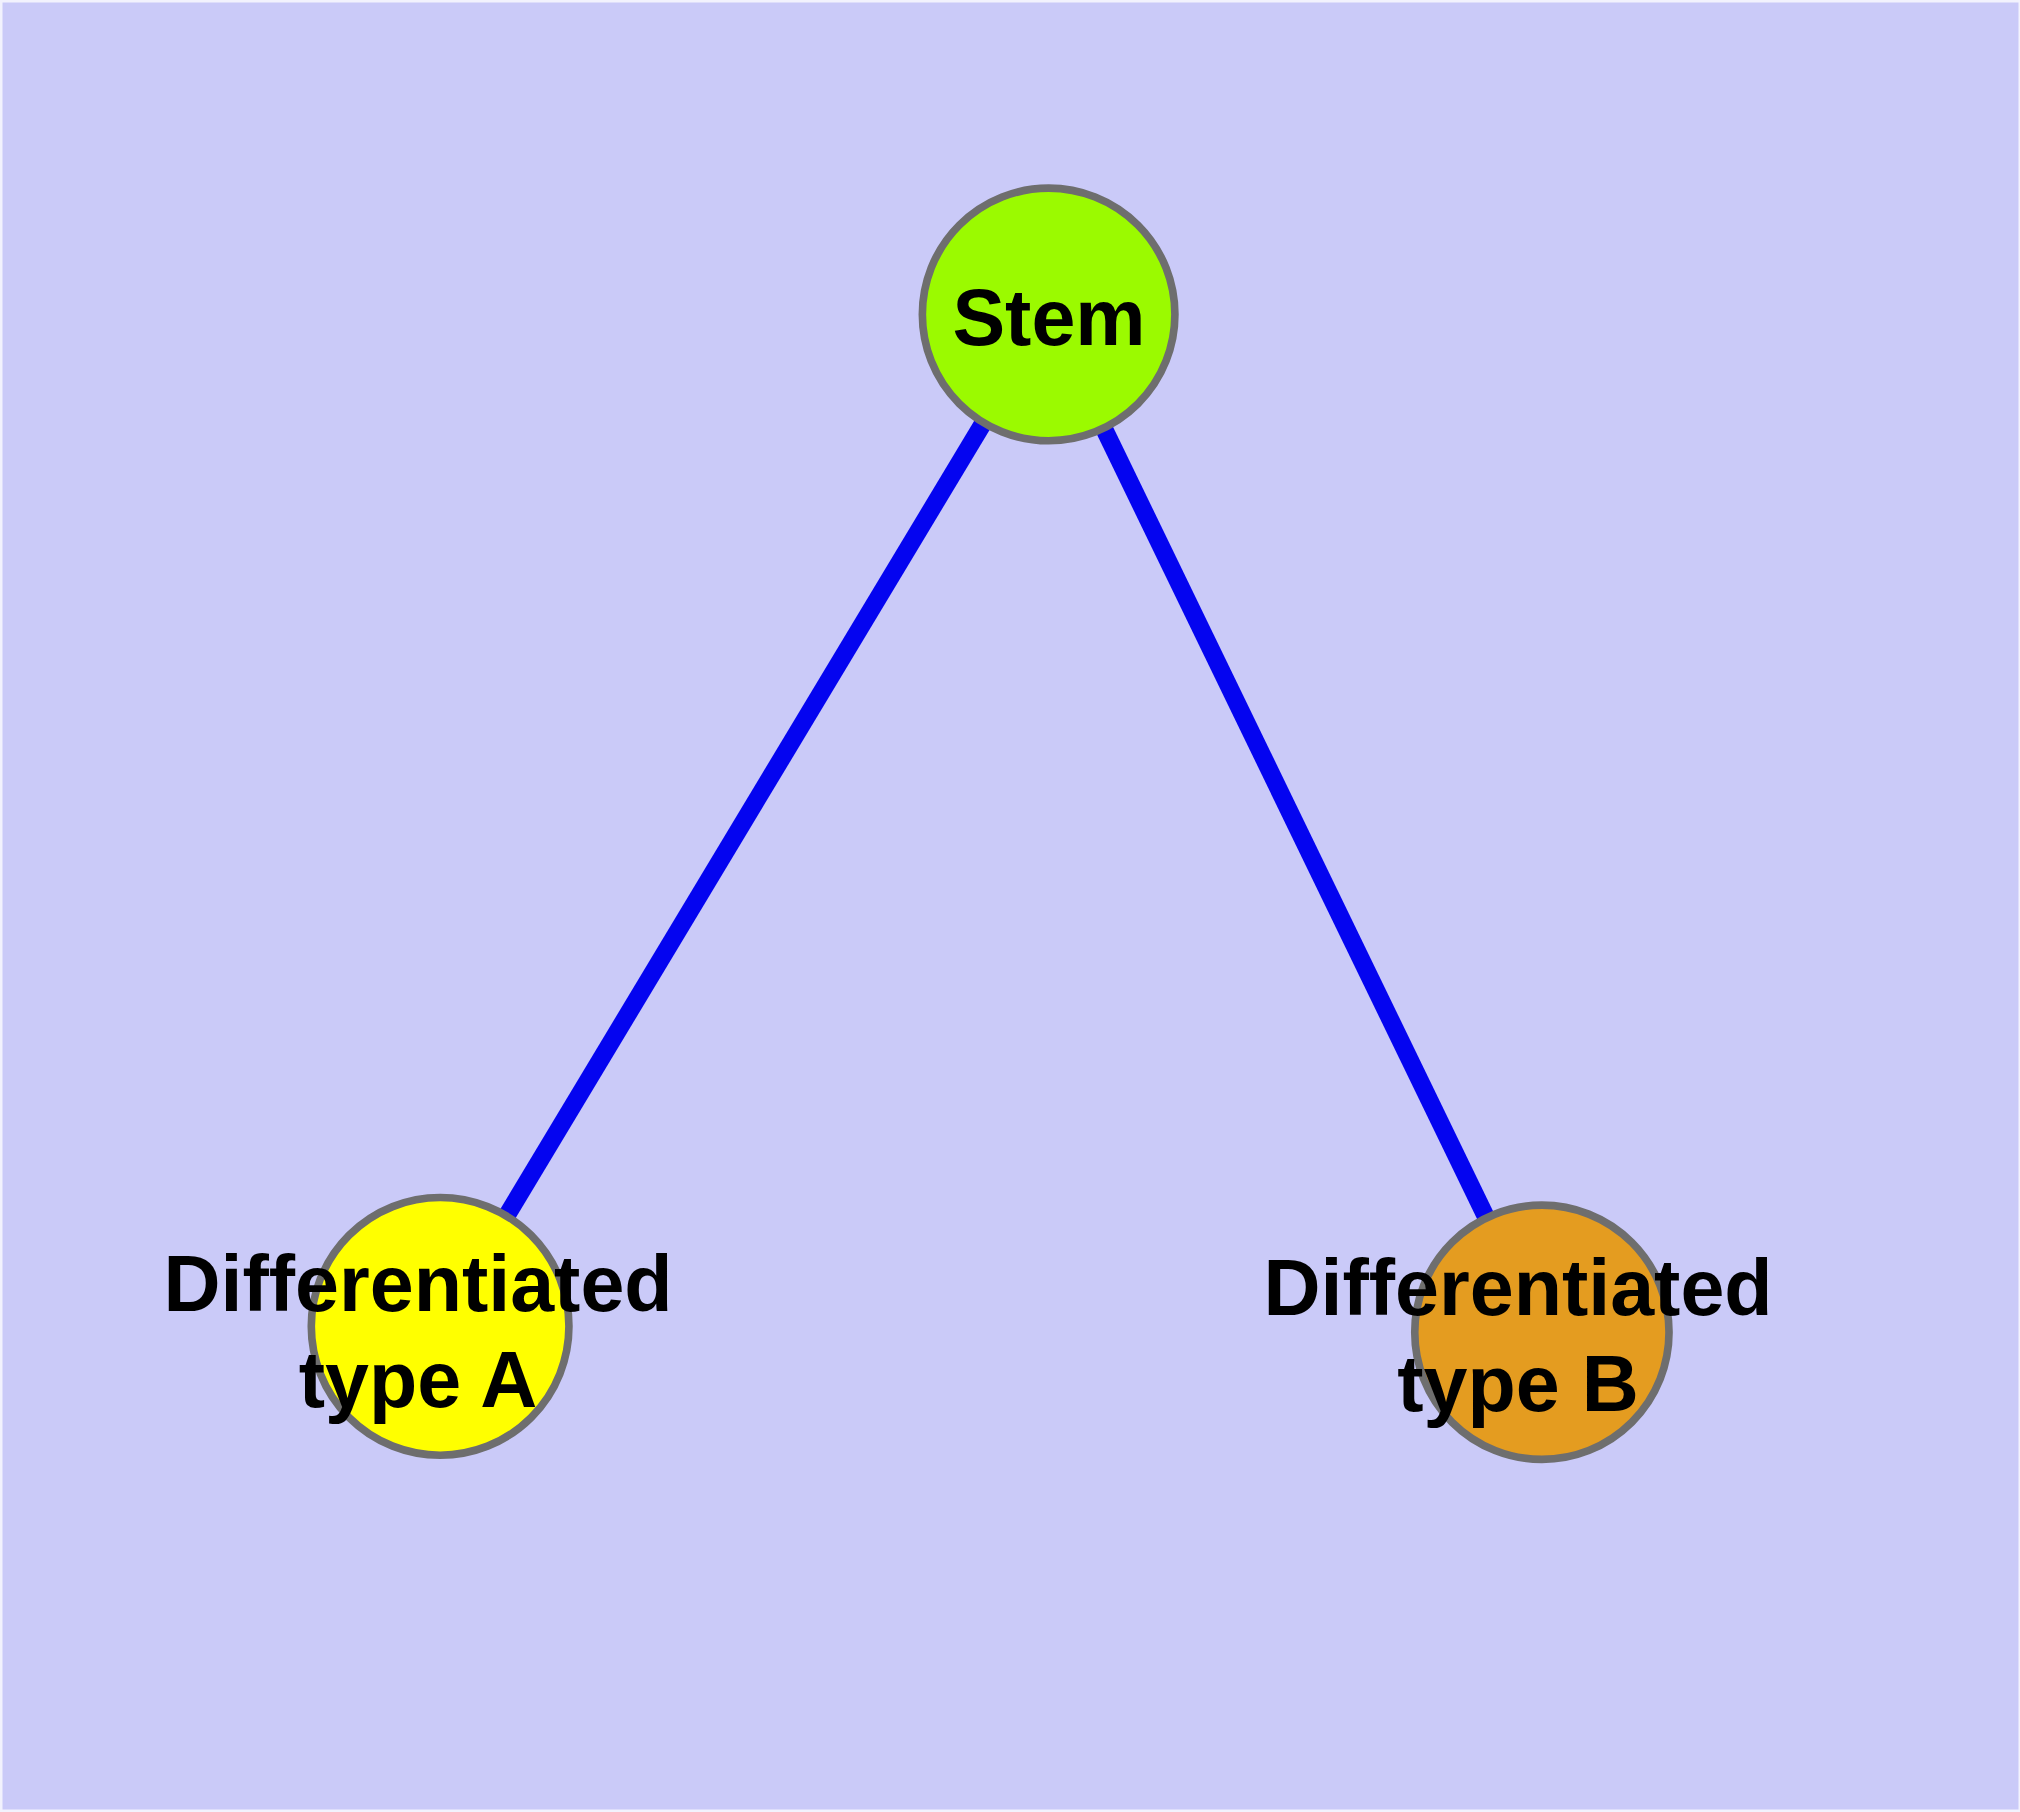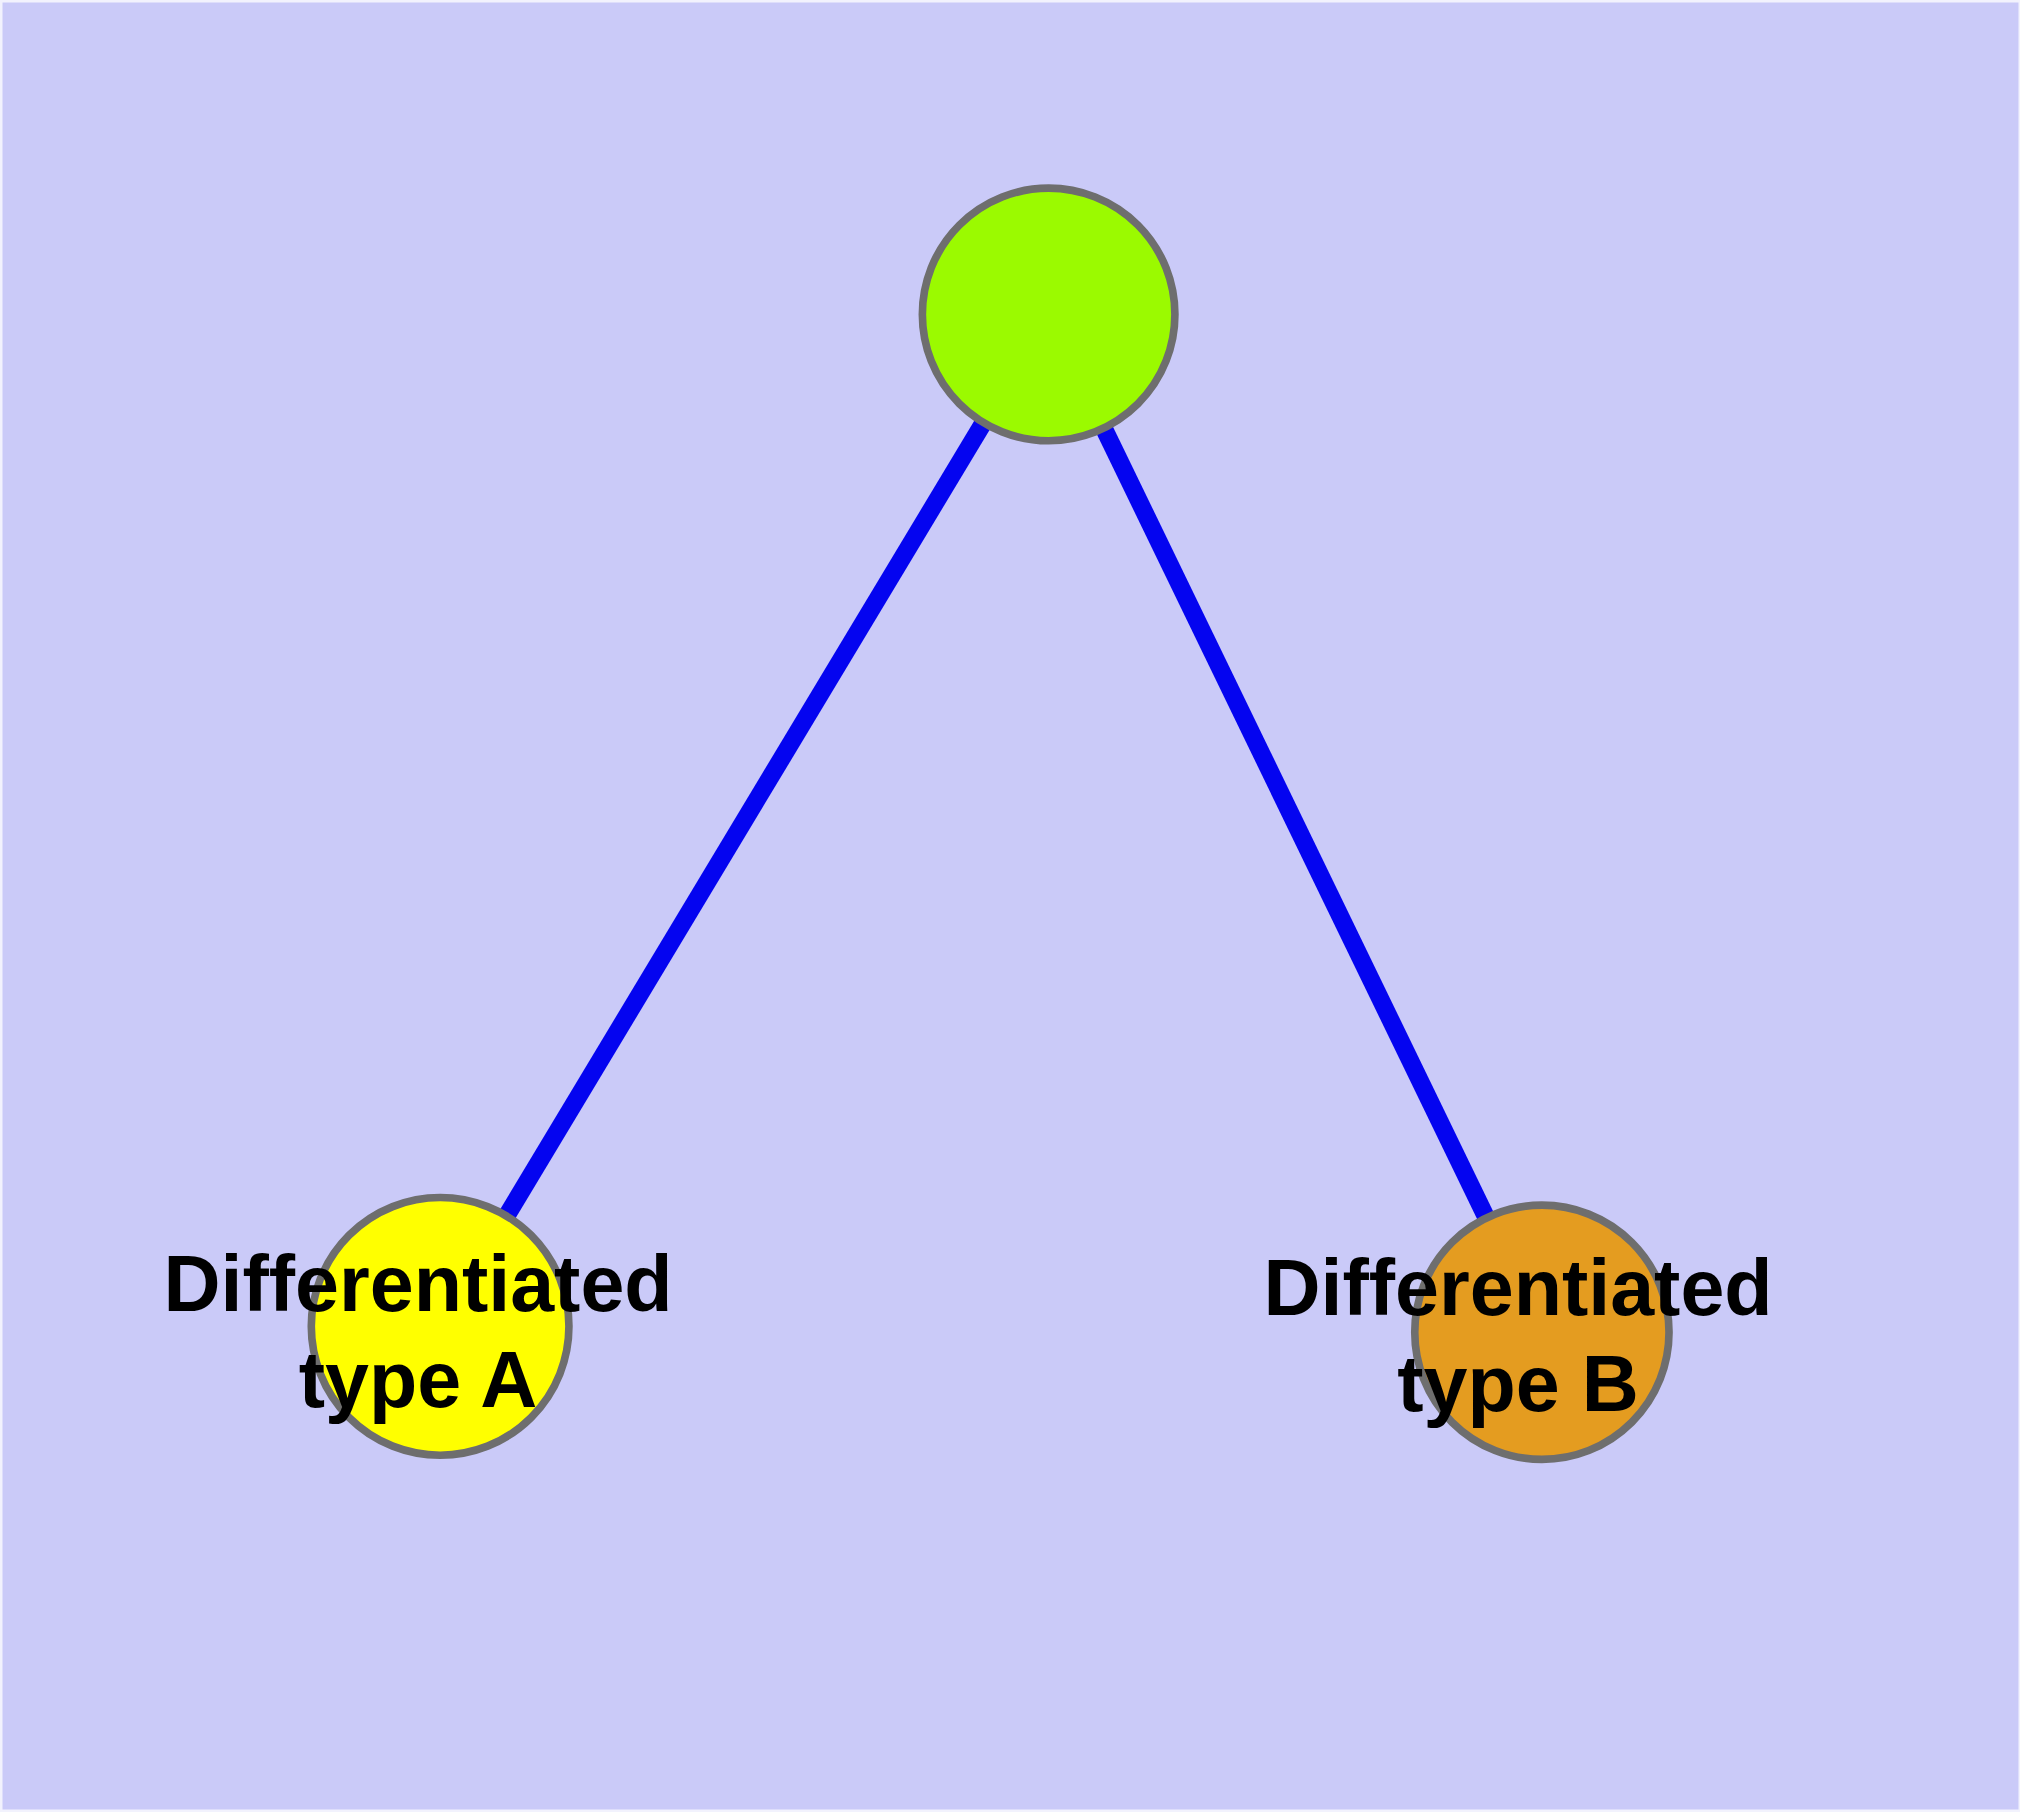--- a/index.html
+++ b/index.html
@@ -41,20 +41,21 @@
   <svg class="graph-svg" viewBox="0 0 2384 2138" xmlns="http://www.w3.org/2000/svg">
 
     <line class="edge" x1="1237" y1="371" x2="519" y2="1565" stroke="#0404F0" stroke-width="21"></line>
     <line class="edge" x1="1237" y1="371" x2="1819" y2="1572" stroke="#0404F0" stroke-width="21"></line>
 
     <circle cx="1237" cy="371" r="149" fill="#9BFA00" stroke="#6E6E6E" stroke-width="9"></circle>
     <circle cx="519" cy="1565" r="152" fill="#FFFF00" stroke="#6E6E6E" stroke-width="9"></circle>
     <circle cx="1819" cy="1572" r="150" fill="#E49C20" stroke="#6E6E6E" stroke-width="9"></circle>
   </svg>
 
+  <div class="node-label" style="left: 1049px; top: 318px; color: rgb(0, 0, 0);">Stem</div>
 
   <div class="node-label" style="left: 418px; top: 1332px; color: rgb(0, 0, 0);">Differentiated
 type A</div>
 
   <div class="node-label" style="left: 1518px; top: 1336px; color: rgb(0, 0, 0);">Differentiated
 type B</div>
 
 </div>
 
 

